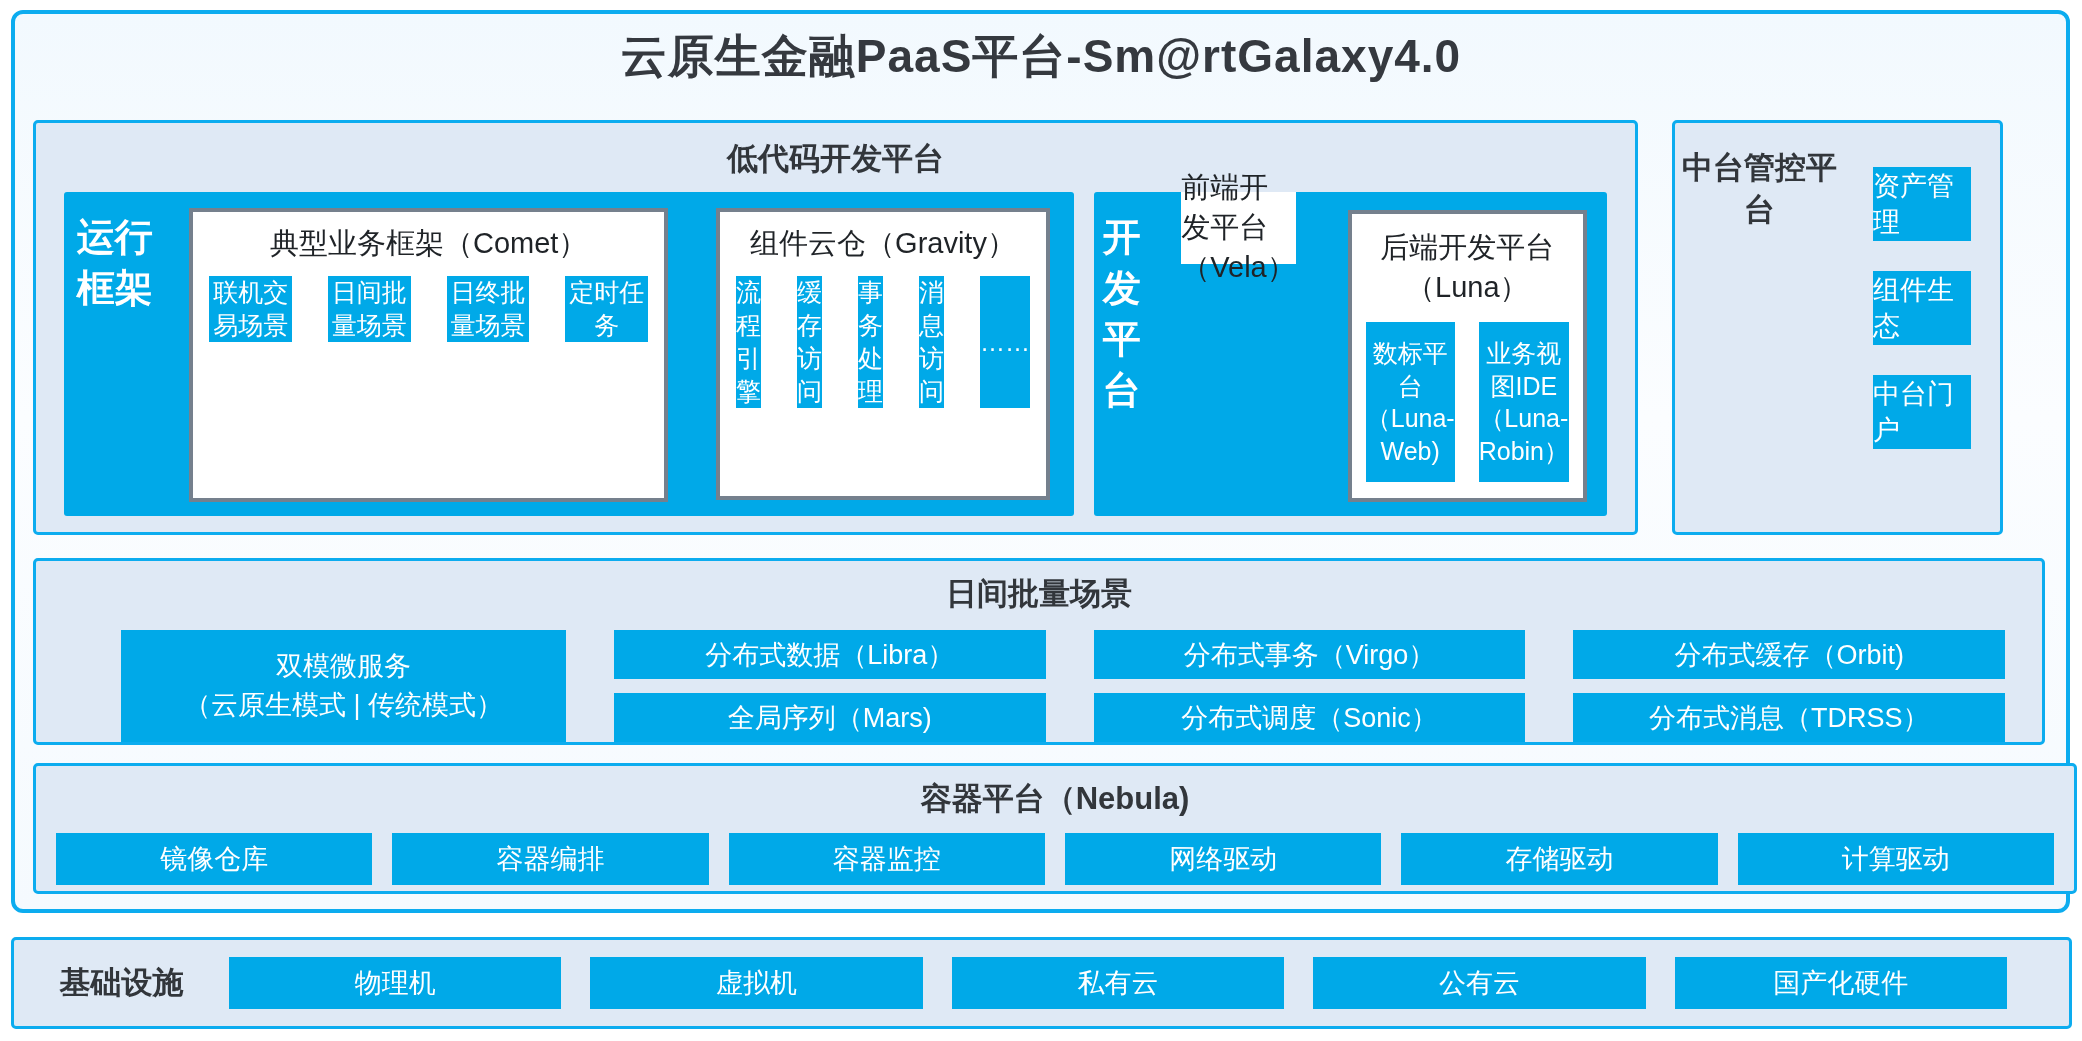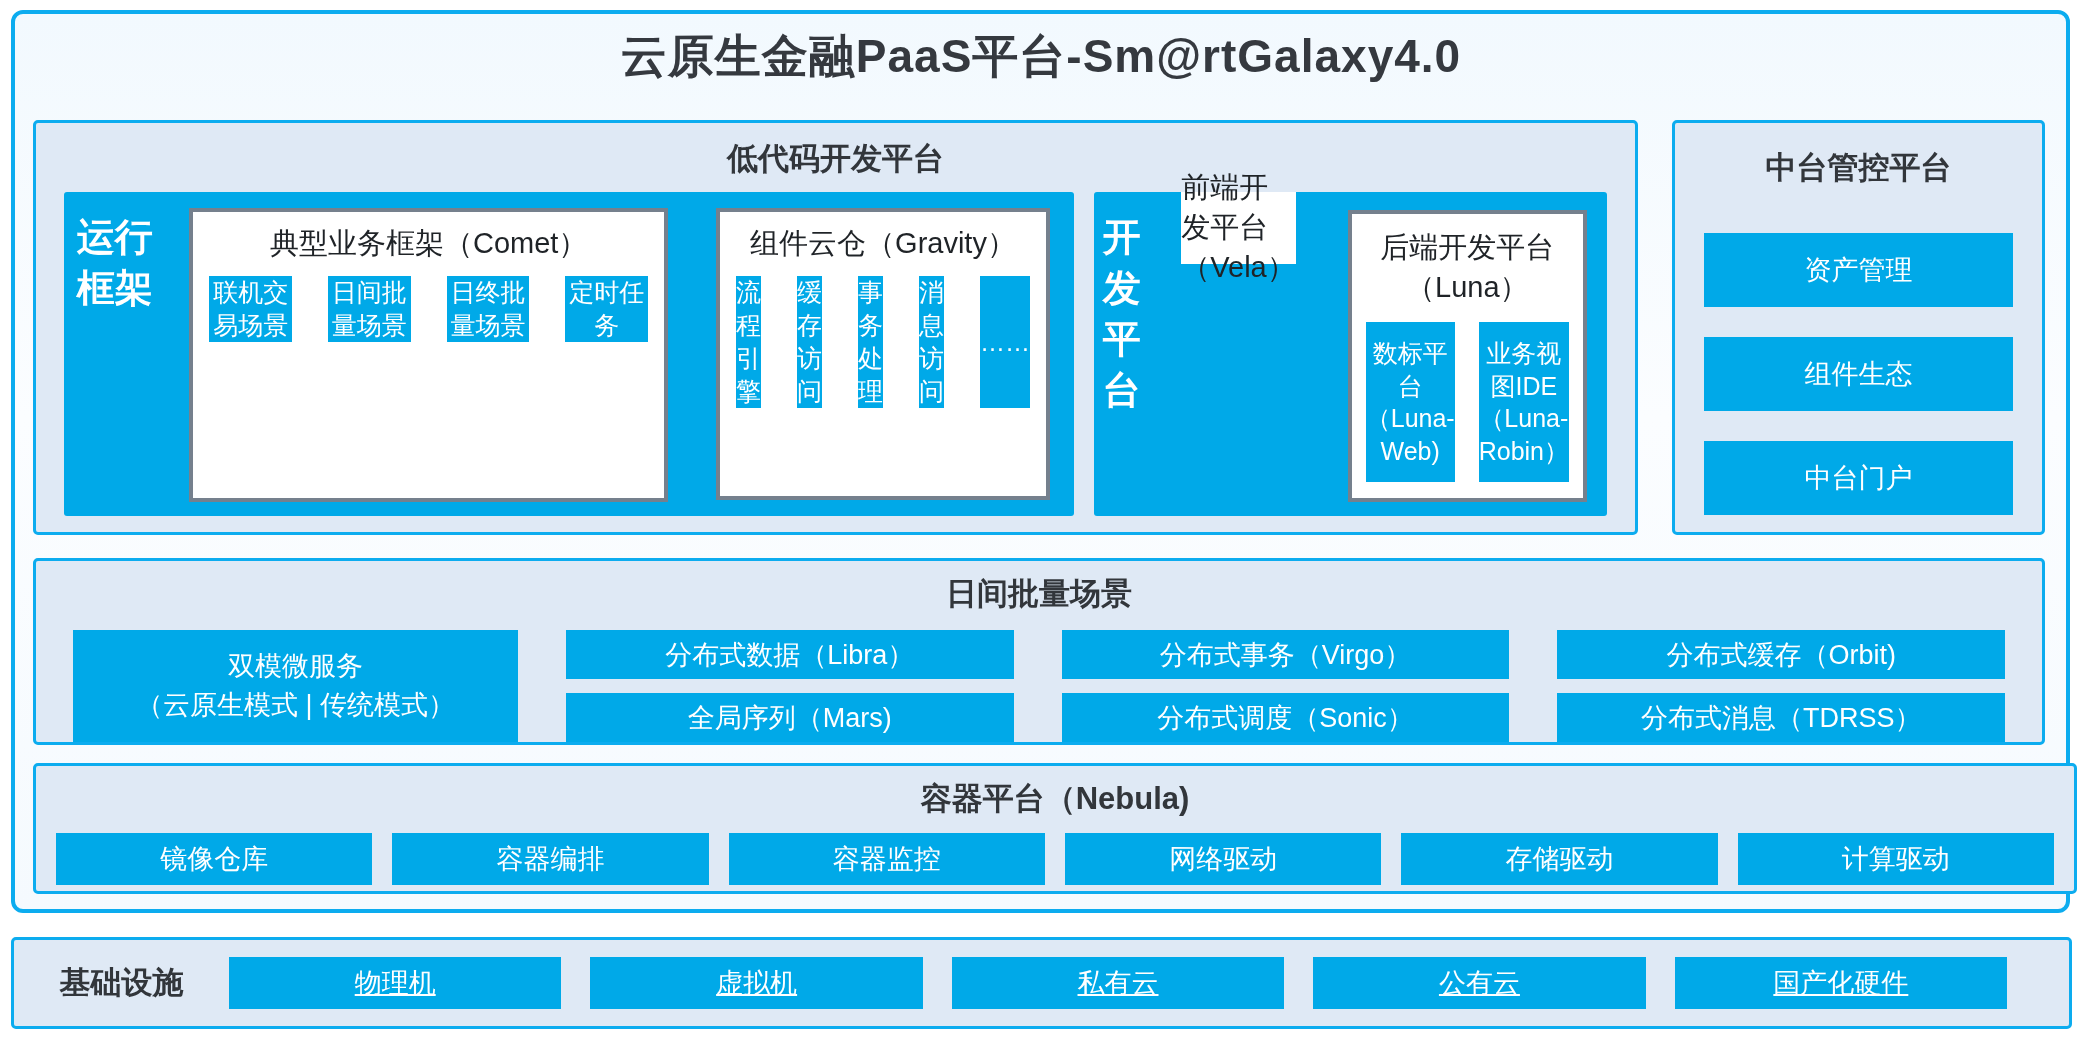--- a/index.html
+++ b/index.html
@@ -46,47 +46,47 @@
   .runtime .white-framed:last-child{margin-bottom:16px;flex:1;}
 
   .white-plain{background:#fff;margin:0 32px;height:72px;display:flex;align-items:center;
     justify-content:center;font-size:29px;color:#1F2327;}
   .luna-box{background:#fff;border:4px solid var(--gray-border);margin:18px 20px 14px;
     padding:6px 14px 16px;flex:1;display:flex;flex-direction:column;}
   .luna-box .sub-title{font-size:29px;color:#1F2327;text-align:center;padding:8px 0 14px;}
   .luna-row{display:flex;gap:24px;flex:1;}
   .chip.two-line{flex-direction:column;line-height:1.3;font-size:25px;min-height:80px;}
 
-  .midplat{width:373px;display:flex;flex-direction:column;}
+  .midplat{width:331px;display:flex;}
   .midplat .panel-title{padding:24px 0 0;}
   .mid-boxes{display:flex;flex-direction:column;gap:30px;padding:44px 29px 0;}
   .mid-box{height:74px;background:var(--blue);color:#fff;font-size:27px;
     display:flex;align-items:center;justify-content:center;}
 
   
   .row2{position:absolute;left:33px;top:558px;width:2012px;height:187px;}
   .row2 .panel-title{padding:12px 0 0;}
-  .dist-body{display:flex;gap:48px;padding:15px 37px 0;}
+  .dist-body{display:flex;gap:48px;padding:15px 37px 0;margin-left:48px;}
   .dist-col{flex:1;display:flex;flex-direction:column;gap:14px;}
   .dist-col .chip{min-height:49px;font-size:27px;}
   .dual{width:445px;flex:none;}
   .dual .chip{min-height:112px;flex-direction:column;line-height:1.45;font-size:27px;}
 
   
   .row3{position:absolute;left:33px;top:763px;width:2044px;height:131px;}
   .row3 .panel-title{padding:12px 0 0;}
   .cont-body{display:flex;gap:20px;padding:13px 20px 0;}
   .cont-body .chip{min-height:52px;font-size:27px;}
 
   
   .row4{position:absolute;left:11px;top:937px;width:2061px;height:92px;
     display:flex;align-items:center;}
   .infra-label{flex:0 0 215px;text-align:center;font-size:31px;font-weight:700;color:#32363B;}
   .infra-boxes{flex:1;display:flex;gap:29px;margin-right:62px;}
-  .infra-boxes .chip{min-height:52px;font-size:27px;text-decoration:underline;}
+  .infra-boxes .chip{min-height:52px;font-size:27px;}
 </style>
 </head>
 <body>
 
 <div class="stage">
 
   <div class="frame"></div>
 
   <div class="main-title">云原生金融PaaS平台-Sm@rtGalaxy4.0</div>
 

